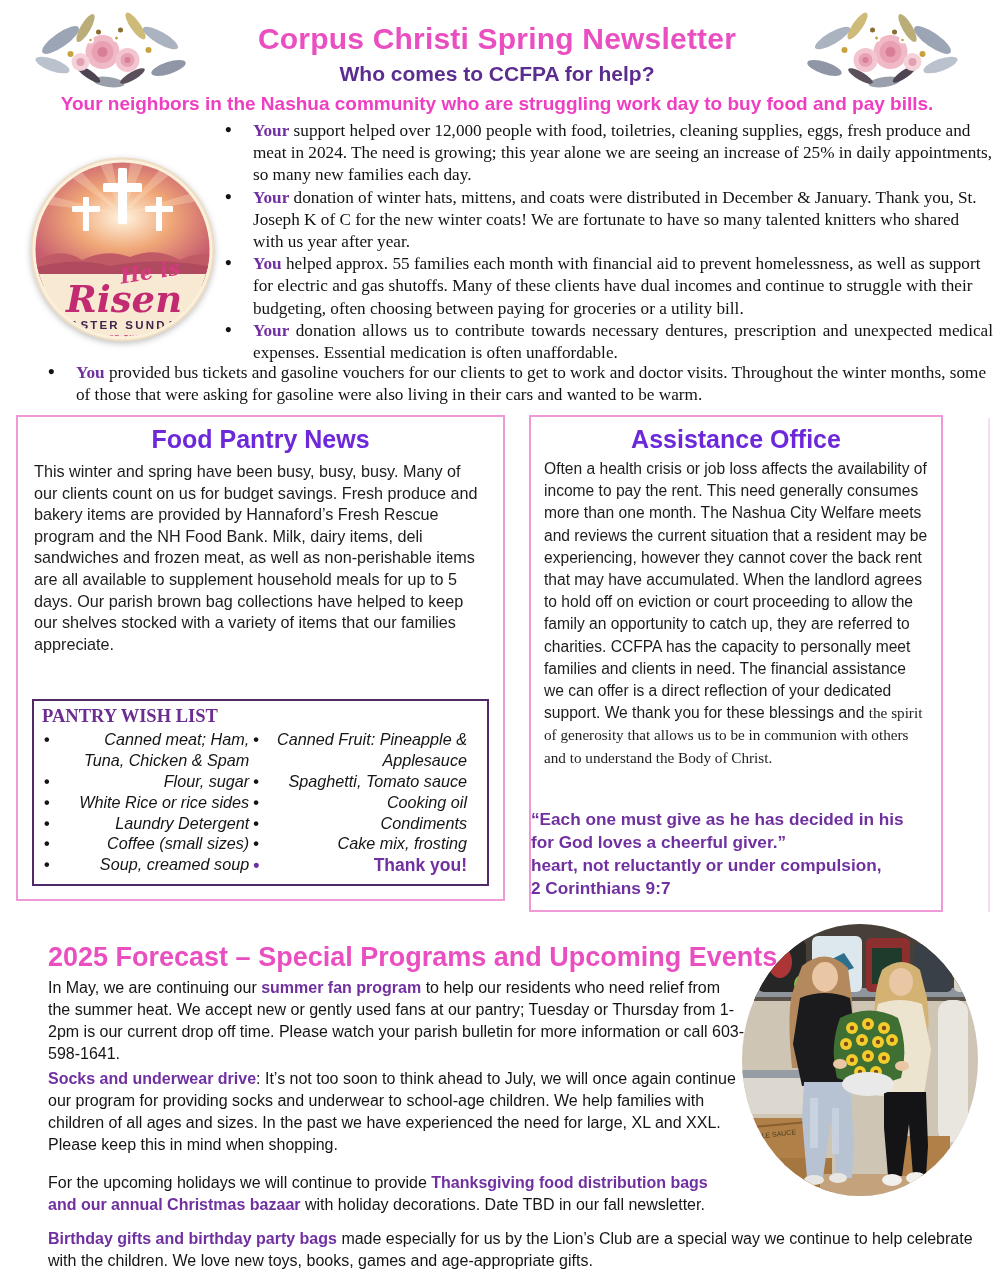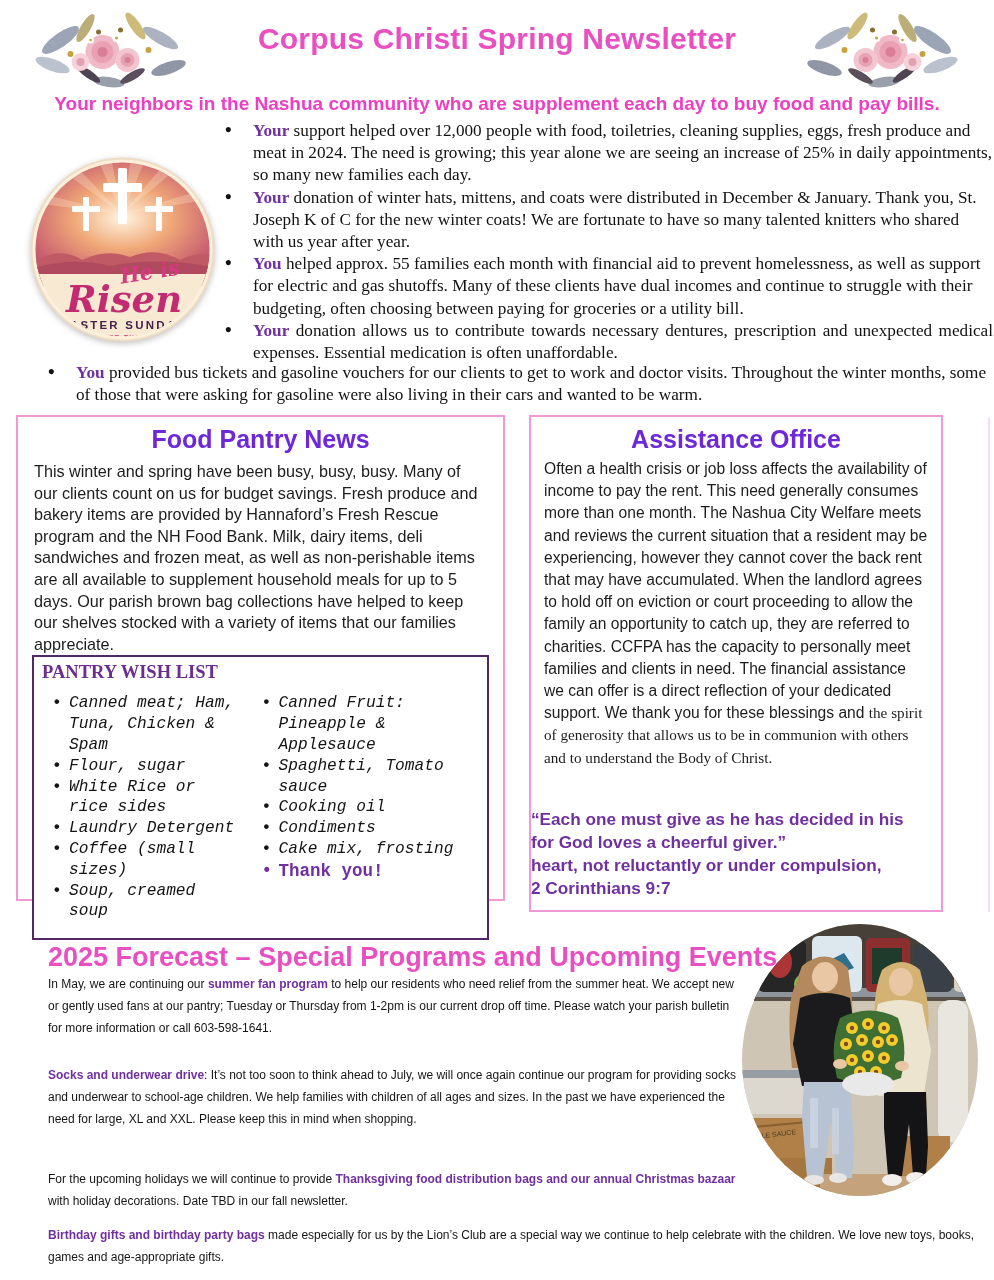--- a/index.html
+++ b/index.html
@@ -39,32 +39,32 @@
   .box-right .boxbody{margin:3px 13px 0;font-size:15.6px;line-height:22.2px;}
   .alt-font{font-family:Liberation Serif, serif;font-size:15.2px;margin-top:6px;}
   .quote{position:absolute;left:0;right:0;bottom:10px;text-align:left;color:#7030a0;
          font-weight:bold;font-size:17.2px;line-height:23px;}
 
   
   .wish{margin:auto 14px 13px;border:2px solid #4f2a66;padding:5px 20px 8px 6px;background:#fff;}
   .wishhead{font-family:"Liberation Serif",serif;font-weight:bold;color:#6b2d90;
             font-size:18.5px;margin:0 0 2px 2px;}
   .wishcols{display:flex;}
-  .wishcol{margin:8px;padding:0;list-style:none;
-           font-family:Liberation Mono, monospace;font-style:italic;font-size:16.2px;
-           line-height:20.8px;color:#141414;}
+  .wishcol{margin:0;padding:0;list-style:none;
+           font-family:Liberation Sans, sans-serif;font-style:italic;font-size:16.2px;
+           line-height:20.8px;color:#141414;text-align:right;}
   .wishcol.c1{width:49%;}
   .wishcol.c2{width:51%;}
   .wishcol li{position:relative;padding-left:21px;}
   .wishcol li::before{content:"\2022";position:absolute;left:4px;font-style:normal;font-weight:bold;}
   .thanks{font-style:normal;font-weight:bold;color:#7030a0;font-size:17.5px;padding-left:21px;margin-top:1px;}
 
   
   .f-head{position:absolute;left:48px;top:920px;font-size:27px;font-weight:bold;color:#ea4fc1;}
-  .f-para{position:absolute;font-size:12px;line-height:22px;color:#151515;}
+  .f-para{position:absolute;font-size:16px;line-height:22px;color:#151515;}
   .f-p1{left:48px;top:961px;width:698px;}
   .f-p2{left:48px;top:1052px;width:706px;}
   .f-p3{left:48px;top:1156px;width:690px;}
   .f-p4{left:48px;top:1212px;width:936px;}
   .hl{color:#7030a0;font-weight:bold;}
   .photo{position:absolute;left:740px;top:922px;}
   .edge-line{position:absolute;left:988px;top:418px;width:2px;height:494px;background:#f7cdeb;opacity:.7;}
 </style>
 </head>
 <body>
@@ -125,21 +125,22 @@
       <circle cx="50" cy="52" r="9" fill="#f5d2da"></circle>
         <circle cx="50" cy="52" r="4" fill="#e2a0b0"></circle>
       <circle cx="86" cy="28" r="4" fill="#ffffff"></circle>
         <circle cx="86" cy="28" r="1.5" fill="#c8a23e"></circle>
       <circle cx="60" cy="30" r="3.5" fill="#ffffff"></circle>
         <circle cx="60" cy="30" r="1.3" fill="#c8a23e"></circle>
     </g>
   </svg>
 
   <div class="title">Corpus Christi Spring Newsletter</div>
-  <div class="tagline">Your neighbors in the Nashua community who are supplement each day to buy food and pay bills.</div>
+  <div class="subtitle">Who comes to CCFPA for help?</div>
+  <div class="tagline">Your neighbors in the Nashua community who are struggling work day to buy food and pay bills.</div>
 
   <svg class="badge" width="185" height="195" viewBox="0 0 185 195">
     <defs>
       <clipPath id="bclip">
           <circle cx="92.5" cy="97.5" r="87"></circle>
         </clipPath>
       <radialGradient id="sky" cx="50%" cy="55%" r="75%">
         <stop offset="0%" stop-color="#fff4e0"></stop>
         <stop offset="35%" stop-color="#f0a878"></stop>
         <stop offset="70%" stop-color="#c96070"></stop>

